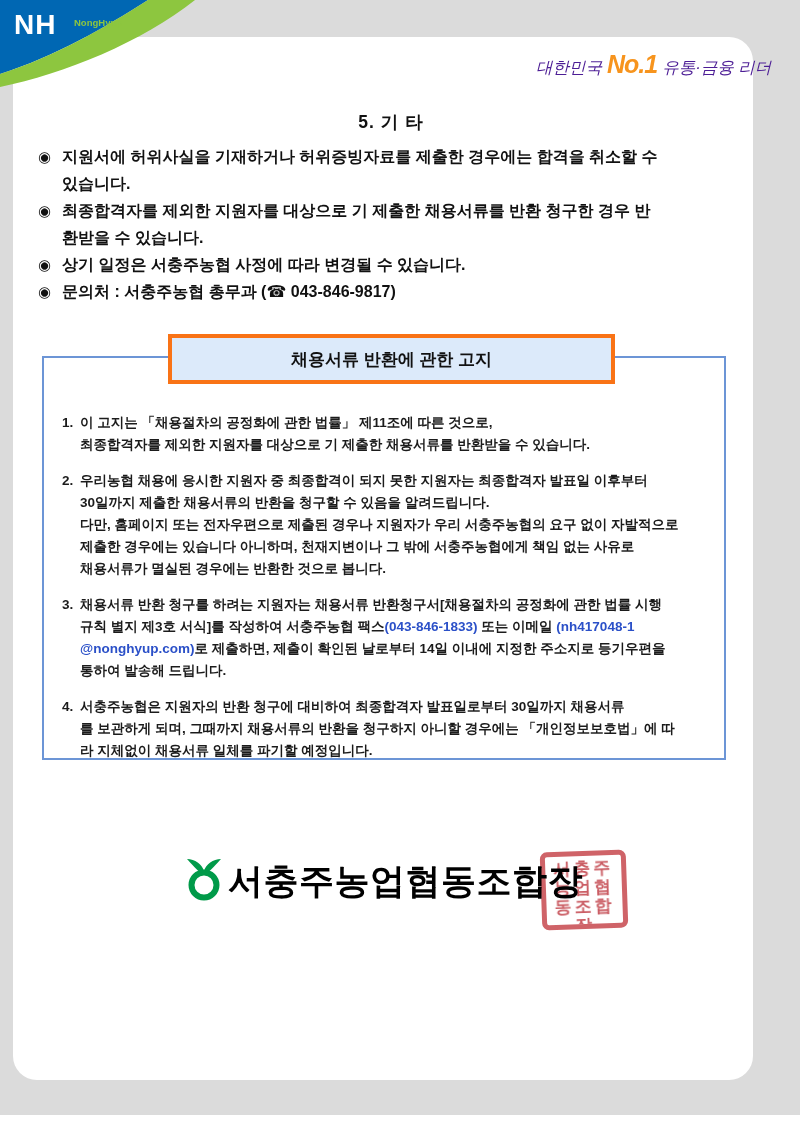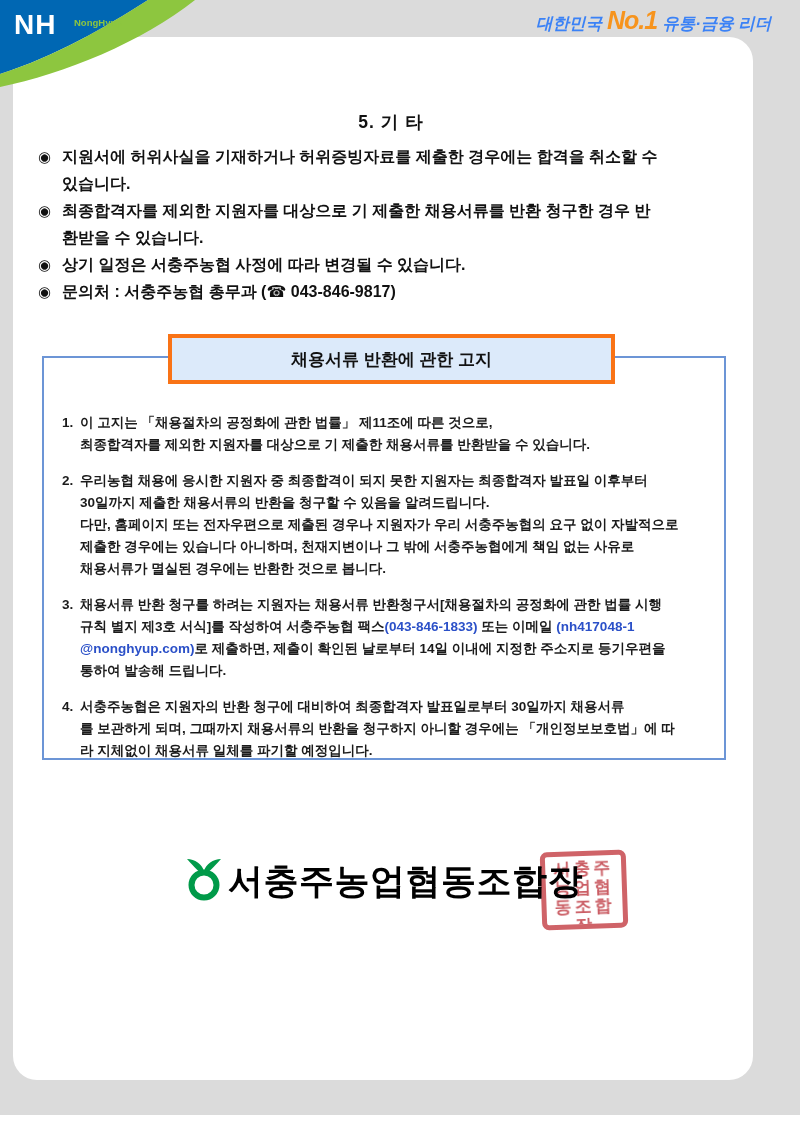--- a/index.html
+++ b/index.html
@@ -8,22 +8,22 @@
   .gray-bg{position:absolute;left:0;top:0;width:800px;height:1115px;background:#dbdbdb;}
   .card{position:absolute;left:13px;top:37px;width:740px;height:1043px;background:#ffffff;border-radius:24px;}
 
   
   .nh-logo{position:absolute;left:0;top:0;width:205px;height:95px;}
   .nh-logo svg{position:absolute;left:0;top:0;}
   .nh-text{position:absolute;left:14px;top:9px;color:#ffffff;font-size:28px;font-weight:bold;letter-spacing:1px;}
   .nonghyup-text{position:absolute;left:74px;top:17px;color:#8dc63f;font-size:9.5px;font-weight:bold;}
 
   .slogan{position:absolute;top:6px;left:536px;width:212px;display:flex;align-items:baseline;gap:5px;white-space:nowrap;}
-  .sl-blue{color:#3b82f6;font-size:16.5px;font-weight:bold;font-style:italic;}
-  .sl-orange{color:#f7941d;font-size:25px;font-weight:bold;font-style:italic;letter-spacing:-1px;}
+  .sl-blue{color:#4c1d95;font-size:16.5px;font-weight:normal;font-style:italic;}
+  .sl-orange{color:#f7941d;font-size:25px;font-weight:bold;font-style:italic;letter-spacing:-1px;margin-top:44px;}
 
   
   .section5{position:absolute;left:38px;top:110px;width:706px;color:#111;}
   .sec-heading{font-size:17.5px;font-weight:bold;letter-spacing:1px;text-align:center;}
   .bullets{margin-top:9px;}
   .bullet{display:flex;font-size:16px;font-weight:600;line-height:27px;}
   .bullet .mark{width:24px;flex:0 0 24px;font-size:15px;}
   .bullet .btext{white-space:pre-line;}
 
   

